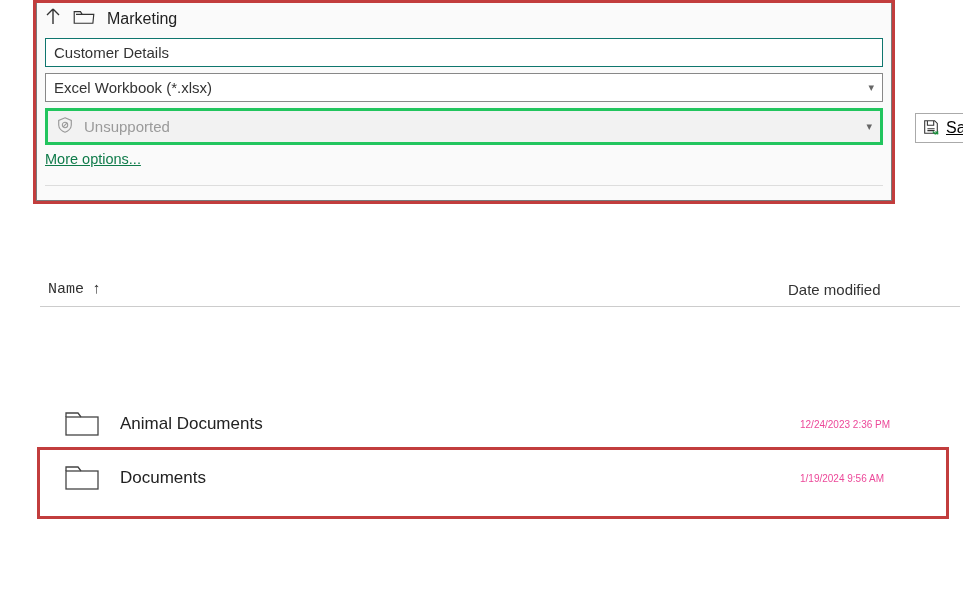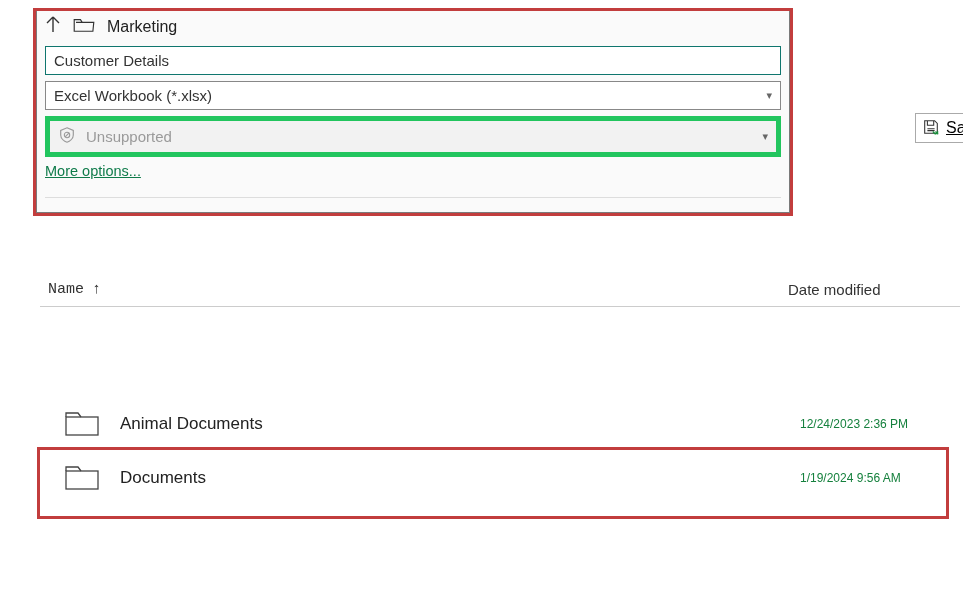--- a/index.html
+++ b/index.html
@@ -11,23 +11,23 @@
       font-family: "Segoe UI", Arial, sans-serif;
       font-size: 14px;
       background: #ffffff;
       width: 963px;
       height: 606px;
       overflow: hidden;
       position: relative;
     }
     .top-section {
       position: absolute;
-      top: 8px;
+      top: 0;
       left: 33px;
-      width: 760px;
+      width: 862px;
       border: 3px solid #c23d3d;
       background: #fafafa;
       padding: 0;
     }
     .top-inner {
       border: 1px solid #7a7a7a;
       border-top: none;
       background: #fafafa;
     }
     .breadcrumb-row {
@@ -71,21 +71,21 @@
       align-items: center;
       cursor: pointer;
     }
     .chevron-down {
       font-size: 11px;
       color: #666;
     }
     .sensitivity-row {
       margin: 2px 8px 0 8px;
       width: calc(100% - 16px);
-      border: 5px solid #22c55e;
+      border: 3px solid #22c55e;
       padding: 5px 8px;
       font-size: 15px;
       color: #9a9a9a;
       background: #f2f2f2;
       display: flex;
       align-items: center;
       gap: 8px;
       cursor: pointer;
       justify-content: space-between;
     }
@@ -189,22 +189,22 @@
     }
     .file-row .folder-icon {
       width: 36px;
       height: 26px;
       margin-right: 20px;
     }
     .file-row .row-name {
       width: 680px;
     }
     .file-row .row-date {
-      font-size: 12px;
-      color: #15803d;
+      font-size: 10px;
+      color: #ec4899;
     }
     .highlighted-row {
       border: 3px solid #c23d3d;
       position: absolute;
       left: -3px;
       width: 912px;
       pointer-events: none;
     }
     .row-wrapper {
       position: relative;

